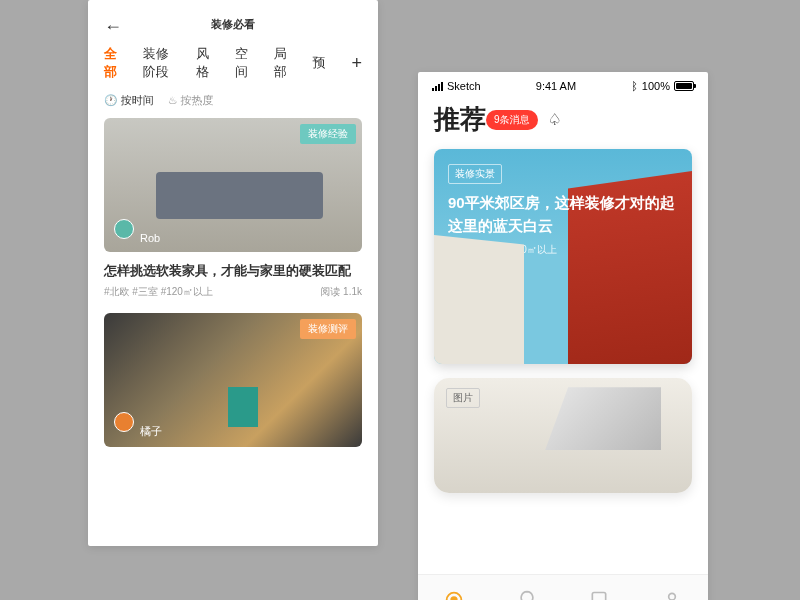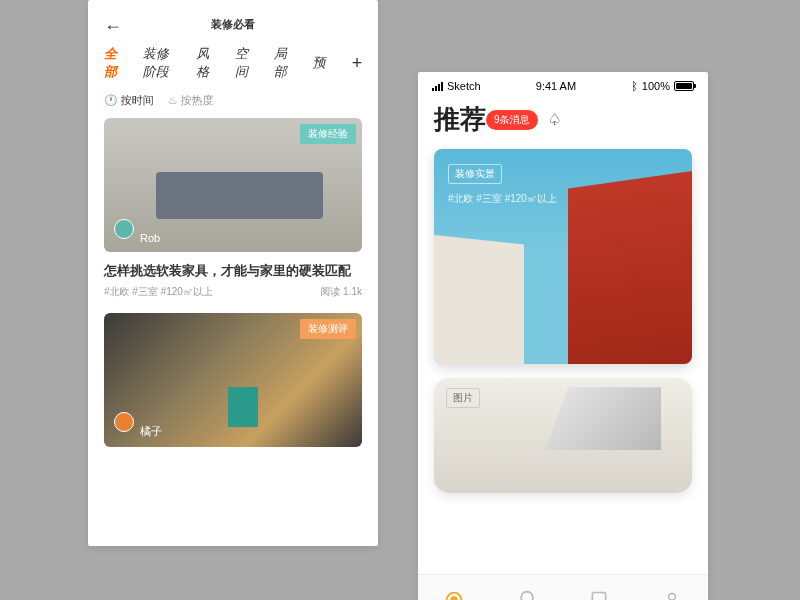--- a/index.html
+++ b/index.html
@@ -5,21 +5,21 @@
 * { margin: 0; padding: 0; box-sizing: border-box; }
 body { background: #a9a9a9; font-family: -apple-system, "PingFang SC", sans-serif; width: 800px; height: 600px; overflow: hidden; position: relative; }
 .screen { background: #fff; position: absolute; overflow: hidden; border-radius: 2px; box-shadow: 0 2px 8px rgba(0,0,0,0.1); }
 .screen-left { left: 88px; top: 0; width: 290px; height: 546px; }
 .screen-right { left: 418px; top: 72px; width: 290px; height: 552px; }
 
 
 .hdr { display: flex; align-items: center; padding: 14px 16px 10px; }
 .back { font-size: 18px; color: #333; }
 .hdr-title { flex: 1; text-align: center; font-size: 11px; font-weight: 600; color: #333; margin-right: 18px; }
-.tabs { display: flex; gap: 24px; padding: 0 16px 10px; font-size: 13px; color: #333; align-items: center; font-style: italic; }
+.tabs { display: flex; gap: 24px; padding: 0 16px 10px; font-size: 13px; color: #333; align-items: center; }
 .tabs span.active { color: #ff6600; font-weight: 600; }
 .tabs .plus { font-size: 18px; color: #333; margin-left: 2px; }
 .sorts { display: flex; gap: 14px; padding: 2px 16px 10px; font-size: 11px; color: #999; align-items: center; }
 .sorts .sort { display: flex; align-items: center; gap: 3px; }
 .sorts .active { color: #333; }
 .card { margin: 0 16px 14px; position: relative; }
 .card-img { width: 100%; height: 134px; border-radius: 6px; position: relative; overflow: hidden; }
 .badge { position: absolute; top: 6px; right: 6px; font-size: 10px; color: #fff; padding: 3px 8px; border-radius: 2px; }
 .badge-teal { background: #6ec9c0; }
 .badge-orange { background: #f5a05a; }
@@ -147,20 +147,21 @@
     <div class="r-hdr-r">
       <span class="msg-badge">9条消息</span>
       <span class="bell">♤</span>
     </div>
   </div>
 
   <div class="r-card">
     <div class="r-card-img img-building">
       <div class="r-card-overlay">
         <div class="r-tag">装修实景</div>
+        <div class="r-card-title">90平米郊区房，这样装修才对的起这里的蓝天白云</div>
         <div class="r-card-tags">#北欧 #三室 #120㎡以上</div>
       </div>
       <div class="r-avatar-row">
         <div class="avatar" style="background:#5ab8a8"></div>
         <span class="author">Rob</span>
       </div>
     </div>
   </div>
 
   <div class="r-card2">

